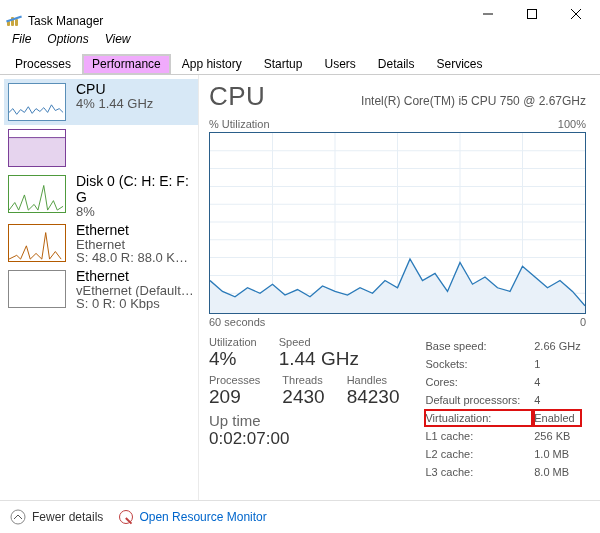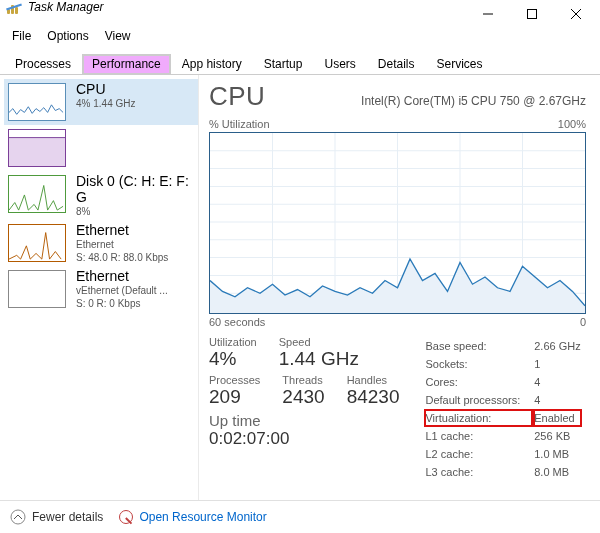--- a/index.html
+++ b/index.html
@@ -1,51 +1,51 @@
 <!DOCTYPE html>
 <html><head>
 <meta charset="utf-8">
 <style>
   * { box-sizing: border-box; margin: 0; padding: 0; }
   html, body { width: 600px; height: 533px; overflow: hidden; }
   body { font-family: "Segoe UI", Arial, sans-serif; font-size: 12px; color: #000; background: #fff; }
 
-  .titlebar { display: flex; align-items: flex-start; height: 28px; padding: 0 2px 0 6px; font-style: italic; }
+  .titlebar { display: flex; align-items: flex-end; height: 28px; padding: 0 2px 0 6px; }
   .titlebar .appicon { width: 16px; height: 16px; margin-right: 6px; position: relative; }
   .titlebar .appicon .bar { position: absolute; width: 3px; background: #c8a63f; bottom: 2px; border-radius: 1px; }
   .titlebar .appicon .bar.b1 { left: 1px; height: 5px; }
   .titlebar .appicon .bar.b2 { left: 5px; height: 9px; }
   .titlebar .appicon .bar.b3 { left: 9px; height: 7px; }
   .titlebar .appicon .ln { position: absolute; left: 0; right: 0; border-top: 2px solid #4a90d9; top: 6px; transform: rotate(-18deg); }
   .titlebar .title { font-size: 12px; }
   .titlebar .spacer { flex: 1; }
   .winbtn { width: 44px; height: 28px; display: flex; align-items: center; justify-content: center; font-size: 13px; }
   .winbtn svg { display:block; }
 
-  .menubar { display: flex; gap: 0; padding: 0 4px; height: 19px; align-items: flex-start; font-size: 12px; }
+  .menubar { display: flex; gap: 0; padding: 0 4px; height: 19px; align-items: flex-end; font-size: 12px; font-style: italic; }
   .menubar span { padding: 1px 8px; }
 
   .tabbar { display: flex; align-items: flex-end; border-bottom: 1px solid #ccc; padding: 6px 4px 0 4px; height: 28px; font-size: 12px; gap: 0; }
   .tab { padding: 3px 10px 4px 10px; border: 1px solid transparent; border-bottom: none; position: relative; top: 1px; }
   .tab.active { border-color: #ccc; background: #f0abfc; }
   .tab-highlight { border: 2px solid #d11; padding: 1px 8px 2px 8px; border-bottom: 2px solid #d11; background: #fff; }
 
   .content { display: flex; height: 425px; }
 
   .sidebar { width: 199px; border-right: 1px solid #eaeaea; padding: 4px 0 0 4px; overflow: hidden; }
   .side-item { display: flex; gap: 10px; padding: 2px 4px; min-height: 46px; }
   .side-item.selected { background: #d7e8f6; }
   .thumb { width: 58px; height: 38px; border: 1px solid #888; flex: 0 0 58px; margin-top: 2px; position: relative; overflow: hidden; background: #fff; }
   .thumb.cpu { border-color: #5a8fb8; }
   .thumb.mem { border-color: #7b3f98; }
   .thumb.disk { border-color: #4e9a3c; }
   .thumb.eth1 { border-color: #b35a00; }
   .thumb.eth2 { border-color: #888; }
   .side-text .h { font-size: 14px; line-height: 16px; }
-  .side-text .s { font-size: 10px; color: #555; line-height: 13px; white-space: nowrap; overflow: hidden; text-overflow: ellipsis; max-width: 118px; }
+  .side-text .s { font-size: 13px; color: #555; line-height: 13px; white-space: nowrap; overflow: hidden; text-overflow: ellipsis; max-width: 118px; }
 
   .mainpane { flex: 1; padding: 6px 14px 6px 10px; display: flex; flex-direction: column; }
   .cpuhdr { display: flex; justify-content: space-between; align-items: baseline; }
   .cpuhdr .big { font-size: 26px; font-weight: 300; color: #555; letter-spacing: .5px; }
   .cpuhdr .sub { font-size: 12px; color: #555; text-align: right; }
   .lblrow { display: flex; justify-content: space-between; font-size: 11px; color: #666; margin-top: 6px; }
   .chart { border: 1px solid #2a5e8a; height: 182px; margin-top: 2px; background: #fff; }
   .xrow { display: flex; justify-content: space-between; font-size: 11px; color: #666; margin-top: 2px; }
   .statsgrid { display: flex; margin-top: 8px; gap: 24px; }
   .stats-left { display: flex; flex-direction: column; gap: 4px; }

